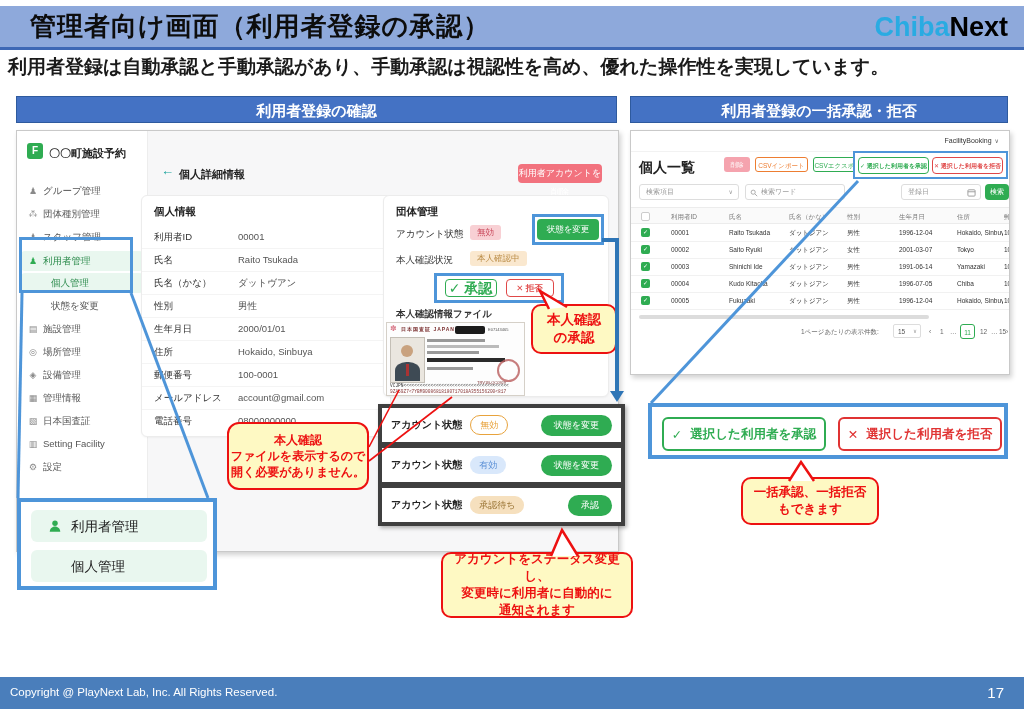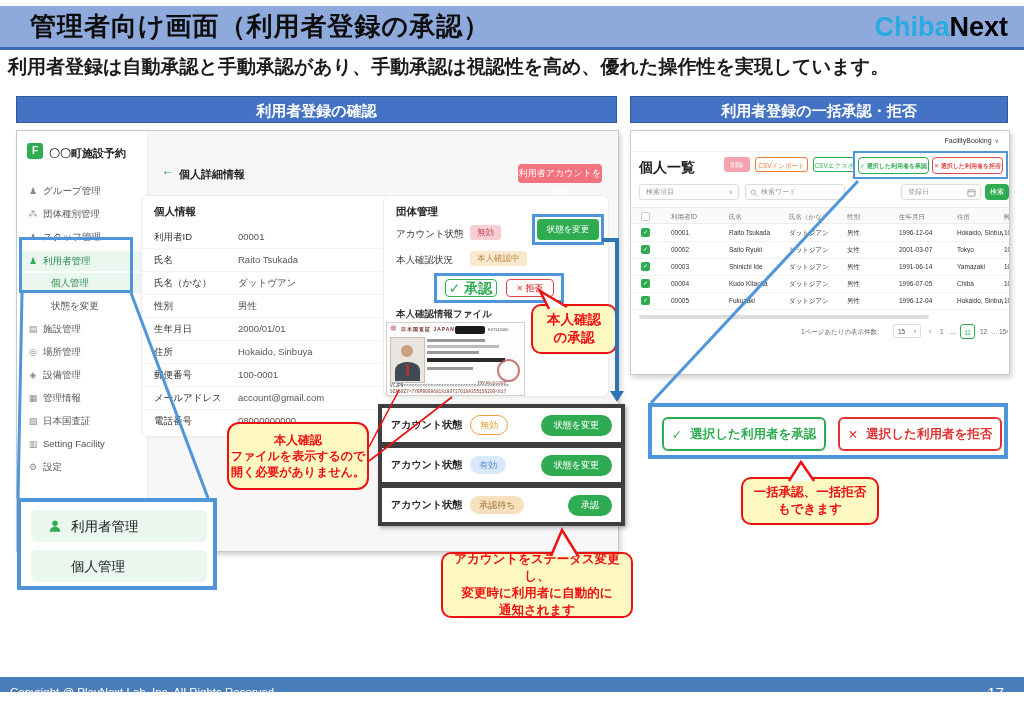--- a/index.html
+++ b/index.html
@@ -95,21 +95,21 @@
   .thead .tc{color:#777;top:5px;}
   .c-id{left:40px;}.c-name{left:98px;}.c-kana{left:158px;}.c-gender{left:216px;}.c-birth{left:268px;}
   .c-addr{left:326px;width:46px;overflow:hidden;}.c-postal{left:373px;width:5px;overflow:hidden;}
   .chk{position:absolute;left:10px;top:4px;width:9px;height:9px;border-radius:2px;background:#2FAC52;color:#fff;
        font-size:6px;text-align:center;line-height:9px;}
   .chk.empty{background:#fff;border:1px solid #ccc;box-sizing:border-box;}
   .pgt{position:absolute;font-size:6.5px;color:#666;top:197px;}
   .pbox{position:absolute;top:193px;width:15px;height:15px;border:1px solid #2FAC52;border-radius:3px;color:#2FAC52;
         font-size:6.5px;text-align:center;line-height:15px;box-sizing:border-box;}
   
-  .footer{position:absolute;left:0;top:677px;width:1024px;height:15px;background:#4A7EBB;color:#fff;}
+  .footer{position:absolute;left:0;top:677px;width:1024px;height:32px;background:#4A7EBB;color:#fff;}
   .fcopy{position:absolute;left:10px;top:9px;font-size:11.5px;}
   .fpage{position:absolute;right:20px;top:7px;font-size:15px;}
   svg.overlay{position:absolute;left:0;top:0;z-index:60;pointer-events:none;}
 </style>
 </head>
 <body>
 
 <div class="slide">
 
   <div class="band">

